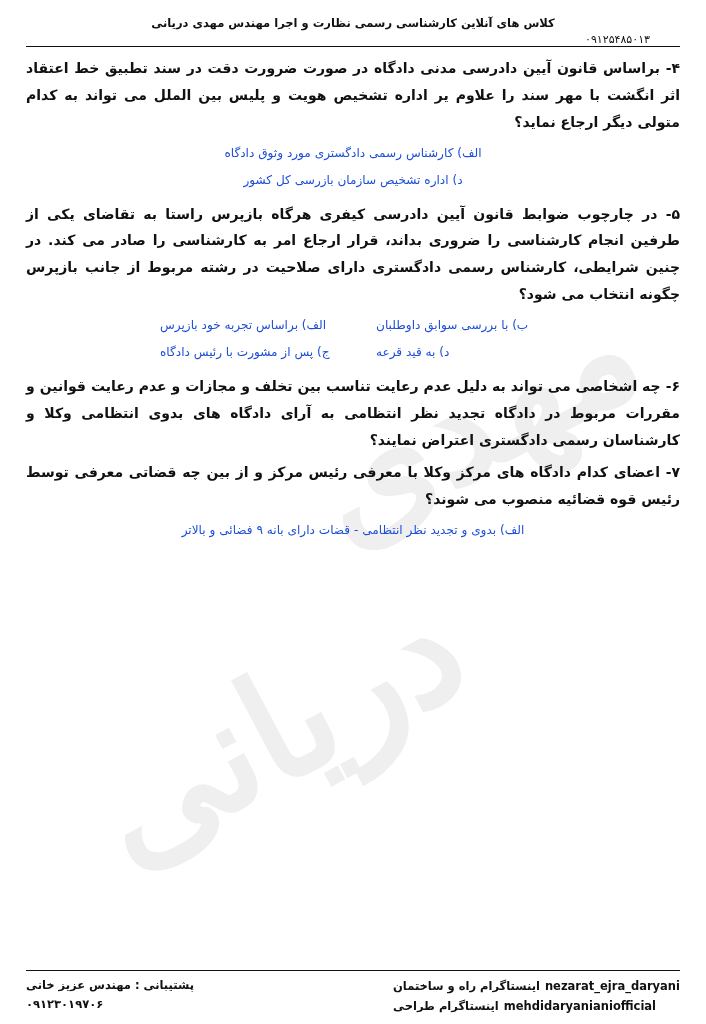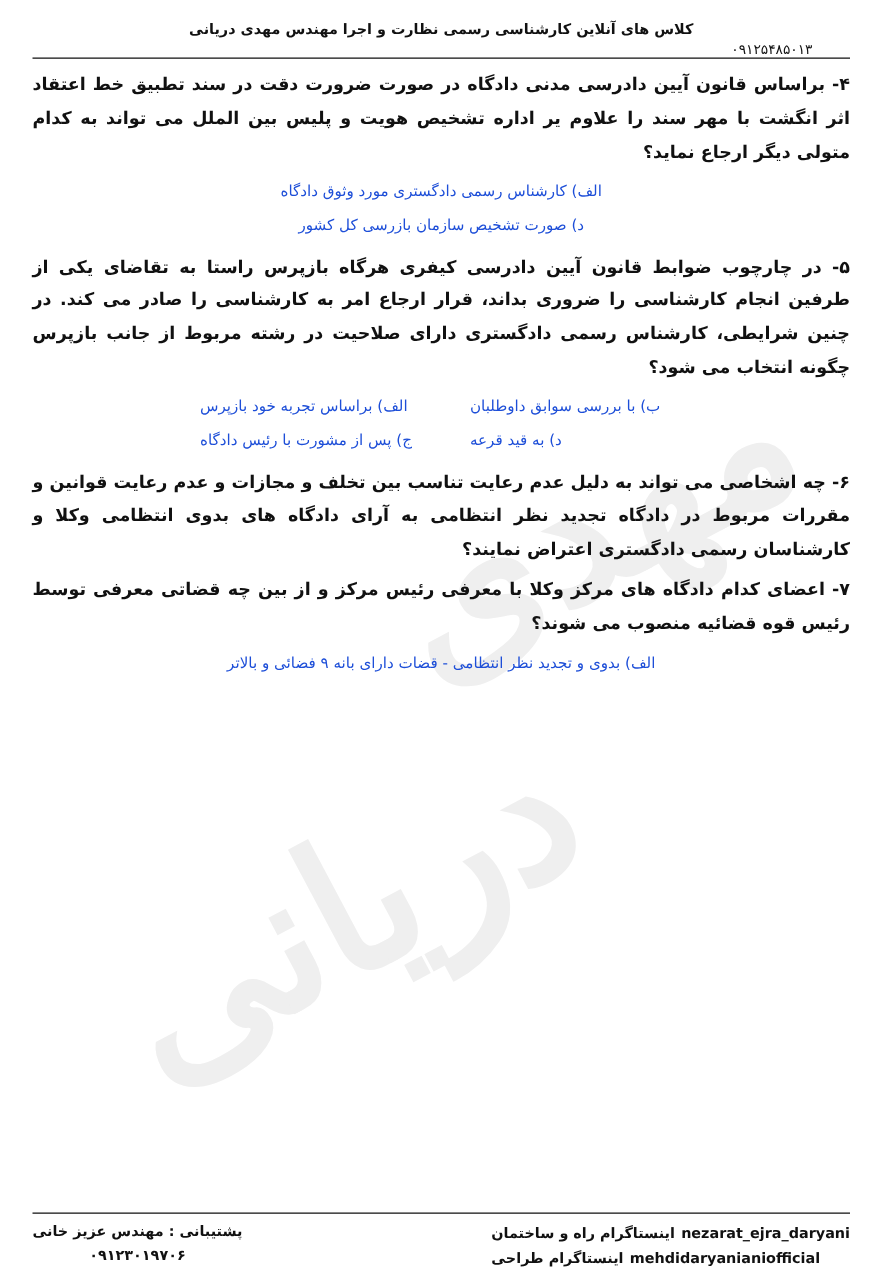--- a/index.html
+++ b/index.html
@@ -147,21 +147,21 @@
   }
   .footer-right {
     text-align: right;
     line-height: 1.7;
     font-weight: bold;
     padding-right: 4px;
   }
   .footer-phone {
     direction: ltr;
     unicode-bidi: bidi-override;
-    text-align: center;
+    text-align: left;
   }
   .footer-left {
     text-align: right;
     line-height: 1.75;
     font-weight: bold;
     padding-left: 6px;
   }
   .social-row {
     display: flex;
     justify-content: flex-end;
@@ -189,21 +189,21 @@
     <div class="header-phone">۰۹۱۲۵۴۸۵۰۱۳</div>
   </div>
   <hr class="rule">
 
   <div class="content">
 
     <div class="q-block">
       <p class="q-stem">۴- براساس قانون آیین دادرسی مدنی دادگاه در صورت ضرورت دقت در سند تطبیق خط اعتقاد اثر انگشت با مهر سند را علاوم یر اداره تشخیص هویت و پلیس بین الملل می تواند به کدام متولی دیگر ارجاع نماید؟</p>
       <ul class="opts">
         <li class="opt">الف) کارشناس رسمی دادگستری مورد وثوق دادگاه</li>
-        <li class="opt">د)  صورت تشخیص سازمان بازرسی کل کشور</li>
+        <li class="opt">د)  اداره تشخیص سازمان بازرسی کل کشور</li>
       </ul>
     </div>
 
     <div class="q-block">
       <p class="q-stem">۵- در چارچوب ضوابط قانون آیین دادرسی کیفری هرگاه بازپرس راستا به تقاضای یکی از طرفین انجام کارشناسی را ضروری بداند، قرار ارجاع امر به کارشناسی را صادر می کند. در چنین شرایطی، کارشناس رسمی دادگستری دارای صلاحیت در رشته مربوط از جانب بازپرس چگونه انتخاب می شود؟</p>
       <div class="opts">
         <div class="opt-2col">
           <div class="opt opt-narrow">ب) با بررسی سوابق داوطلبان</div>
           <div class="opt opt-narrow">الف) براساس تجربه خود بازپرس</div>
         </div>

